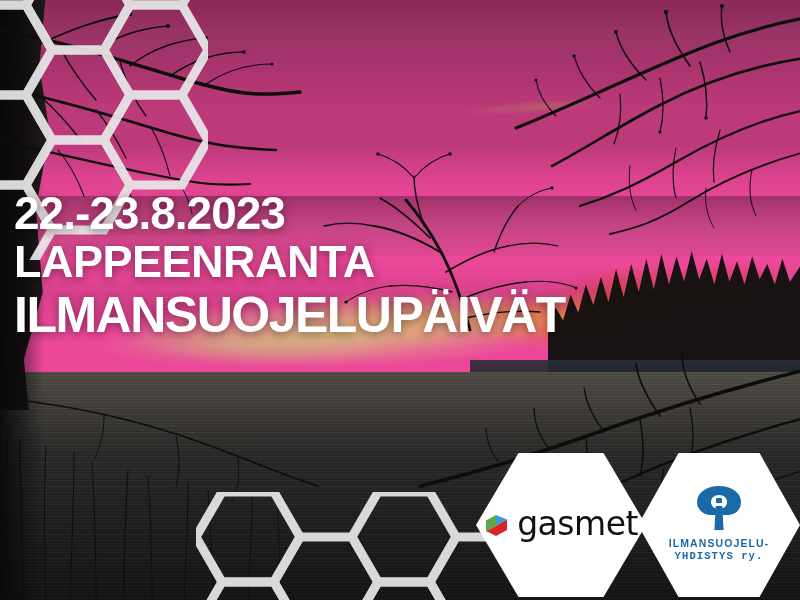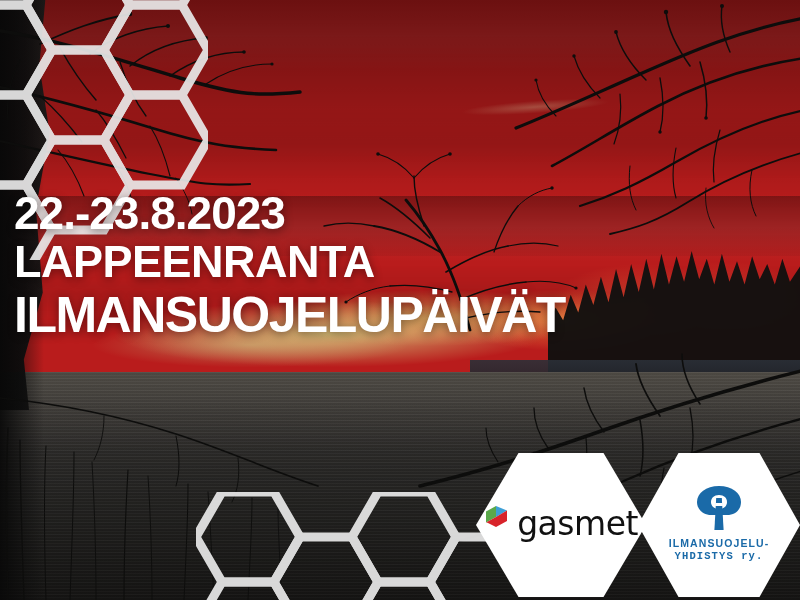--- a/index.html
+++ b/index.html
@@ -1,21 +1,21 @@
 <!DOCTYPE html>
 <html><head>
 <meta charset="utf-8">
 <style>
   html,body{margin:0;padding:0;background:#000;}
   #stage{
     position:relative;
     width:800px;height:600px;
     overflow:hidden;
     font-family:"Liberation Sans", sans-serif;
-    background:#b91c1c;
+    background:#ec4899;
   }
 
   
   .layer{position:absolute;inset:0;}
 
   
   .sky{
     background:
       linear-gradient(to bottom,
         #6e6d74 0%,
@@ -158,21 +158,21 @@
   
   .logo-hex{
     position:absolute;
     background:#fff;
     clip-path:polygon(25% 2%, 75% 2%, 100% 50%, 75% 98%, 25% 98%, 0 50%);
     display:flex;align-items:center;justify-content:center;
   }
   #hex-gasmet{left:476px;top:450px;width:170px;height:150px;}
   #hex-isy{left:638px;top:450px;width:162px;height:150px;}
 
-  .gasmet-lockup{display:flex;align-items:flex-start;gap:7px;transform:translateY(-2px);}
+  .gasmet-lockup{display:flex;align-items:flex-end;gap:7px;transform:translateY(-2px);}
   .gasmet-word{
     font-family:"DejaVu Sans", sans-serif;
     font-size:33px;font-weight:400;color:#111;
     letter-spacing:-0.5px;
   }
   .isy-lockup{display:flex;flex-direction:column;align-items:center;gap:2px;transform:translateY(-1px);}
   .isy-text{
     text-align:center;color:#1a6aa8;
     font-size:10.5px;font-weight:700;line-height:1.25;
     letter-spacing:1.1px;

